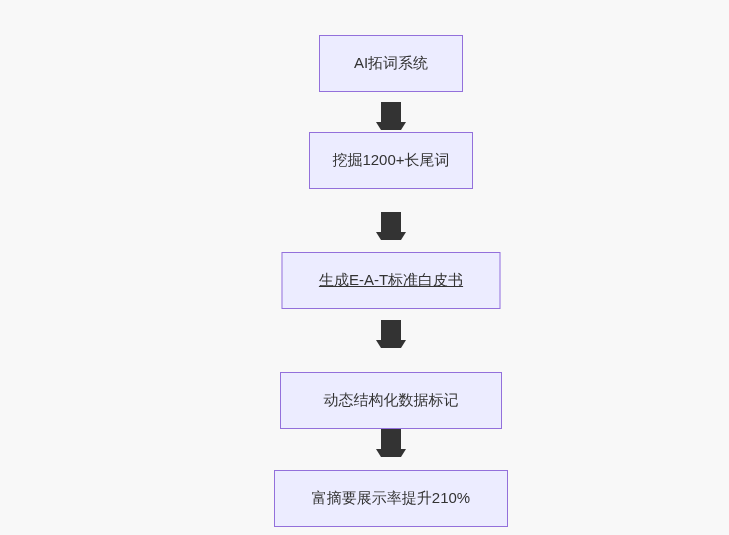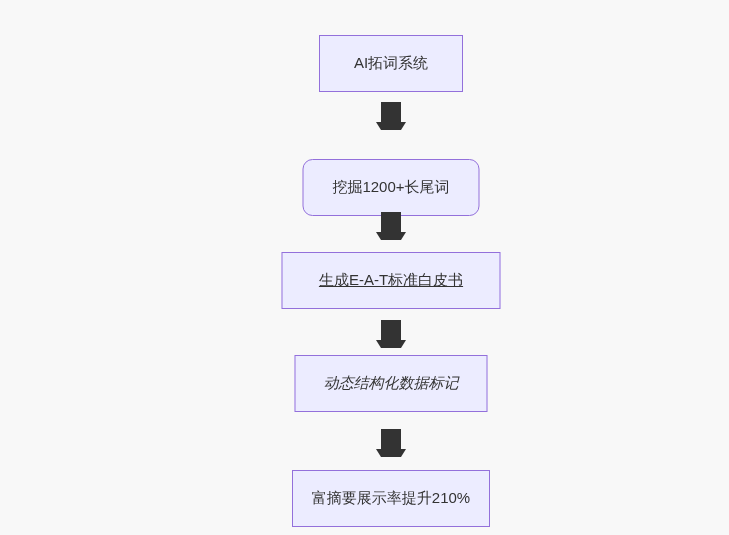--- a/index.html
+++ b/index.html
@@ -63,44 +63,44 @@
 
   <div class="node" style="top:15px; width:144px;">
     <span>AI拓词系统</span>
   </div>
 
   <div class="edge" style="top:72px; height:51px;">
     <span class="edge-line"></span>
     <span class="arrowhead"></span>
   </div>
 
-  <div class="node" style="top:139px; width:177px;border-radius:10px;">
+  <div class="node" style="top:112px; width:164px;">
     <span>挖掘1200+长尾词</span>
   </div>
 
   <div class="edge" style="top:182px; height:49px;">
     <span class="edge-line"></span>
     <span class="arrowhead"></span>
   </div>
 
   <div class="node" style="top:232px; width:219px;text-decoration:underline;">
     <span>生成E-A-T标准白皮书</span>
   </div>
 
   <div class="edge" style="top:290px; height:50px;">
     <span class="edge-line"></span>
     <span class="arrowhead"></span>
   </div>
 
-  <div class="node" style="top:335px; width:193px;font-style:italic;">
+  <div class="node" style="top:352px; width:222px;">
     <span>动态结构化数据标记</span>
   </div>
 
   <div class="edge" style="top:399px; height:50px;">
     <span class="edge-line"></span>
     <span class="arrowhead"></span>
   </div>
 
-  <div class="node" style="top:450px; width:198px;">
+  <div class="node" style="top:450px; width:234px;">
     <span>富摘要展示率提升210%</span>
   </div>
 
 </div>
 
 </body></html>

